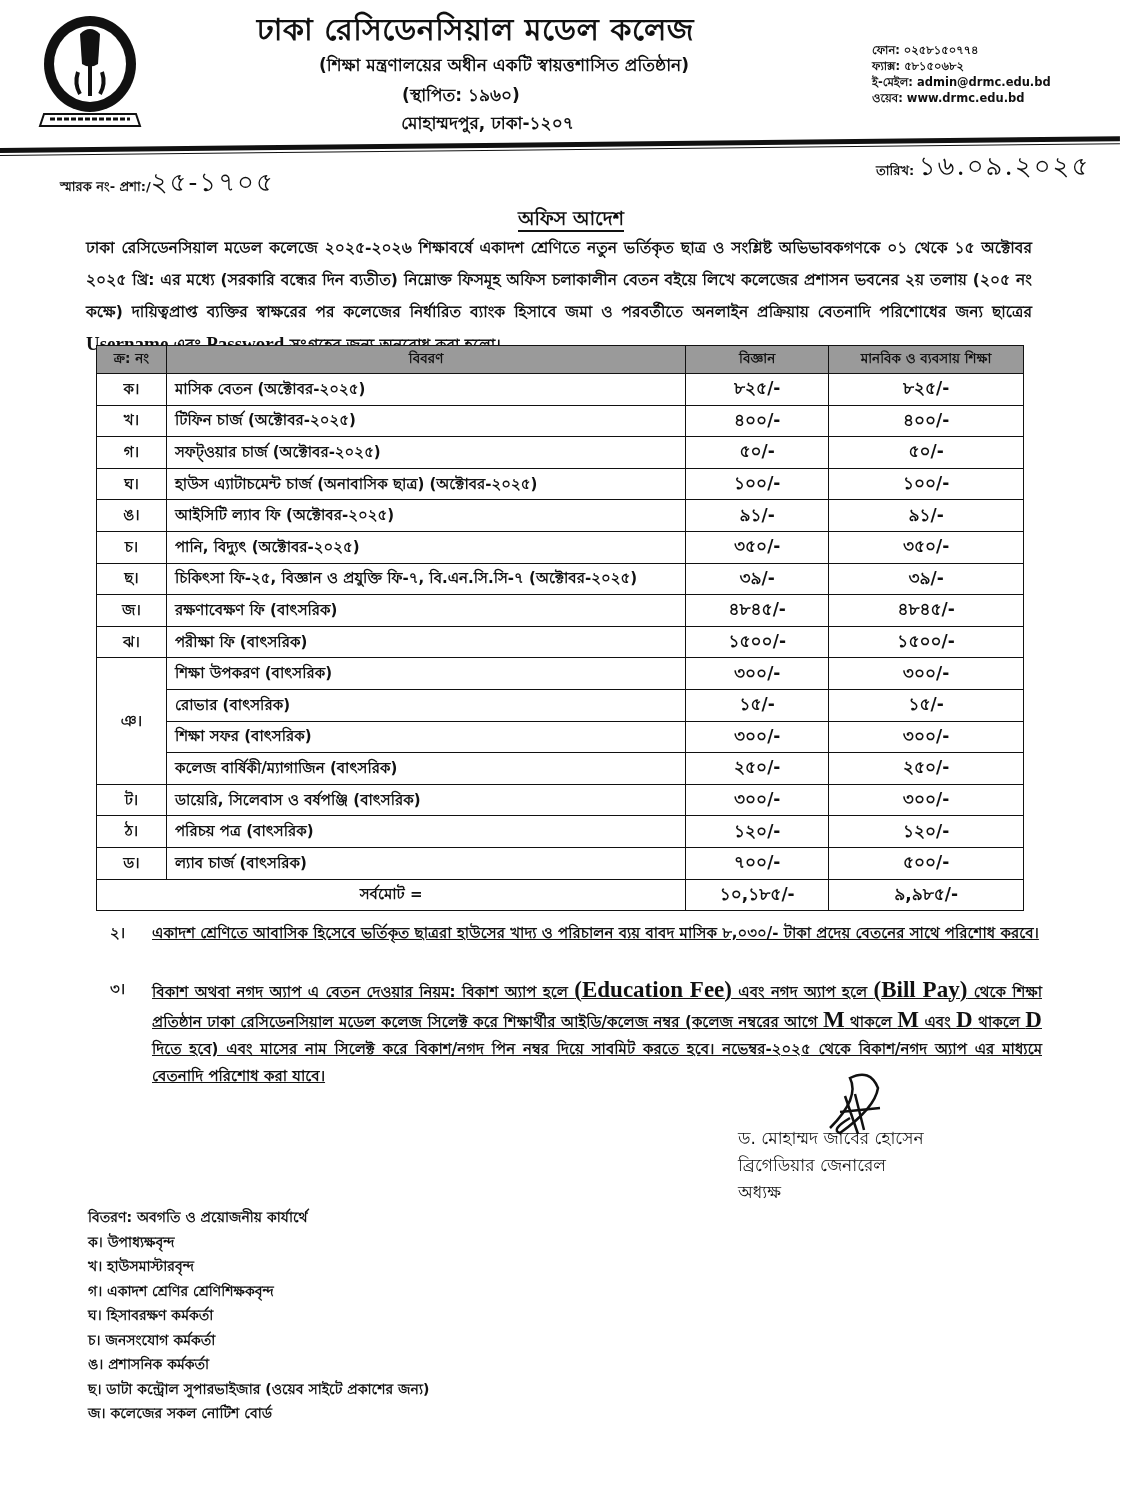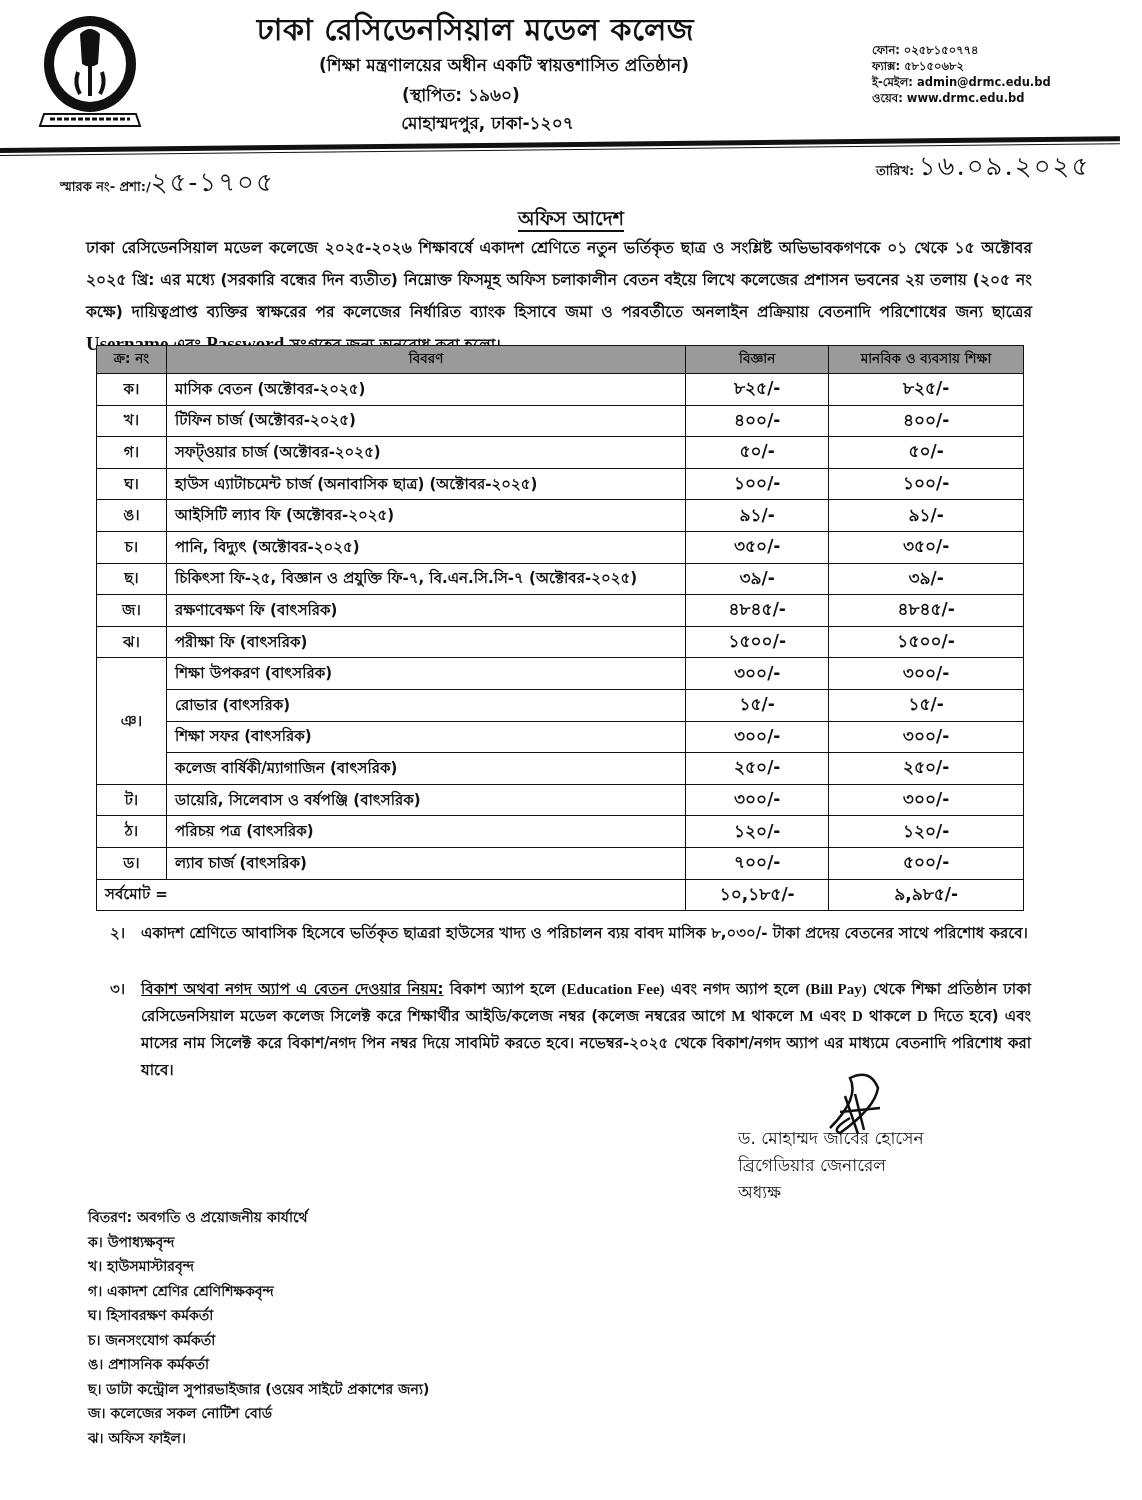--- a/index.html
+++ b/index.html
@@ -22,28 +22,28 @@
   .order-title { left:0; width:1142px; top:204px; text-align:center; font-size:19px; font-weight:bold; }
   .order-title span { border-bottom:2px solid #111; padding-bottom:1px;margin-top:28px; }
   .intro { left:86px; top:232px; width:946px; font-size:15.5px; font-weight:bold; line-height:32px; text-align:justify; }
   .intro .lat { font-family:"Liberation Serif", serif; font-size:19px; }
   
   table.fees { position:absolute; left:96px; top:345px; width:928px; border-collapse:collapse; font-size:15px; font-weight:bold; }
   table.fees td, table.fees th { border:1.5px solid #111; height:30.6px; padding:0 8px; }
   table.fees th { background:#9a9a9a; height:27px; font-size:13.5px; }
   table.fees td.sl { text-align:center; width:52px; }
   table.fees td.amt { text-align:center; font-size:17px; }
-  table.fees td.total-label { text-align:left; }
+  table.fees td.total-label { text-align:center; }
   col.c1{width:70px;} col.c2{width:520px;} col.c3{width:143px;} col.c4{width:195px;}
   
   .note { left:110px; font-size:15px; font-weight:bold; line-height:27px; }
   .note .num { position:absolute; left:0; }
-  .note .txt { margin-left:31px; width:890px; text-align:justify; }
+  .note .txt { margin-left:42px; width:890px; text-align:justify;text-decoration:underline; }
   .note .u { text-decoration:underline; }
-  .note .lat { font-family:"Liberation Serif", serif; font-size:15px; }
+  .note .lat { font-family:"Liberation Serif", serif; font-size:23px; }
   .sign { left:738px; top:1125px; font-size:17px; line-height:27px; }
   .sig-mark { left:820px; top:1068px; width:70px; height:72px; }
   .dist { left:88px; top:1205px; font-size:14px; font-weight:bold; line-height:24.5px; }
 </style>
 </head>
 <body>
 
 <div class="abs logo">
   <svg width="120" height="122" viewBox="0 0 120 122">
     <ellipse cx="60" cy="50" rx="46" ry="48" fill="#111"></ellipse>
@@ -223,14 +223,13 @@
 <div class="abs dist">
   <div>বিতরণ: অবগতি ও প্রয়োজনীয় কার্যার্থে</div>
   <div>ক। উপাধ্যক্ষবৃন্দ</div>
   <div>খ। হাউসমাস্টারবৃন্দ</div>
   <div>গ। একাদশ শ্রেণির শ্রেণিশিক্ষকবৃন্দ</div>
   <div>ঘ। হিসাবরক্ষণ কর্মকর্তা</div>
   <div>চ। জনসংযোগ কর্মকর্তা</div>
   <div>ঙ। প্রশাসনিক কর্মকর্তা</div>
   <div>ছ। ডাটা কন্ট্রোল সুপারভাইজার (ওয়েব সাইটে প্রকাশের জন্য)</div>
   <div>জ। কলেজের সকল নোটিশ বোর্ড</div>
-  <div>ঝ। অফিস ফাইল।</div>
 </div>
 
 </body></html>

